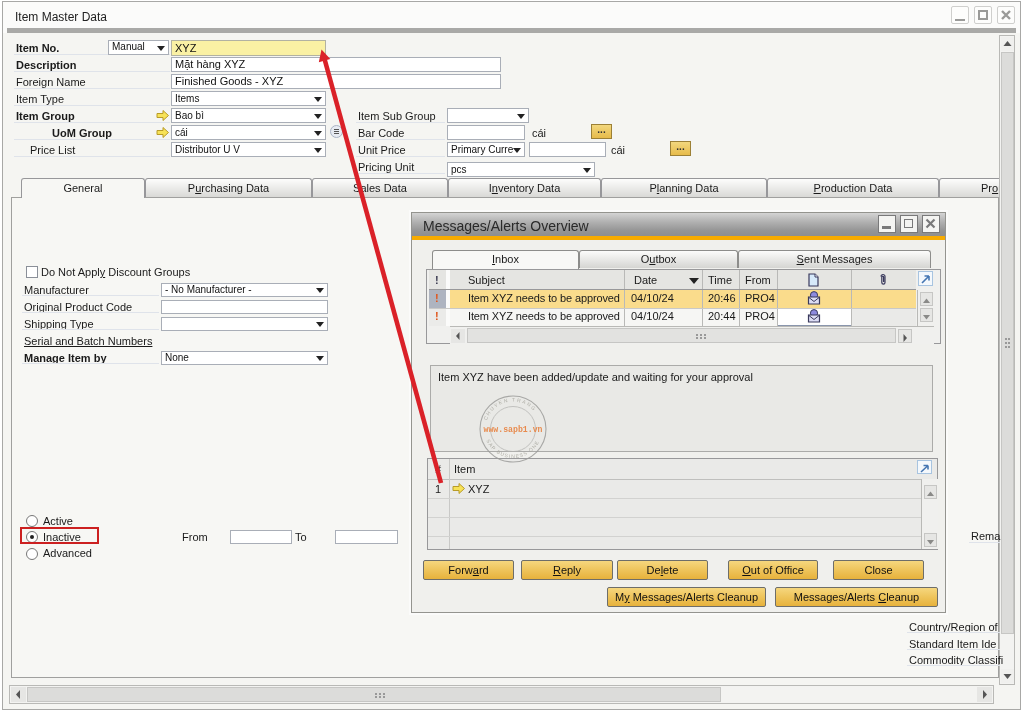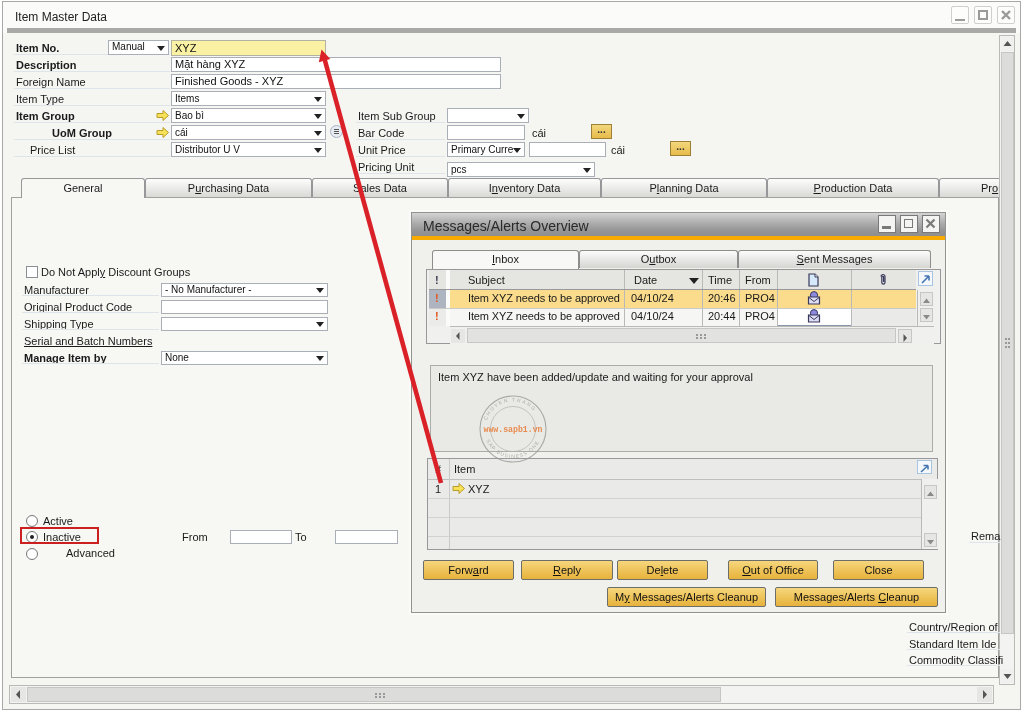--- a/index.html
+++ b/index.html
@@ -128,21 +128,21 @@
       <div class="lline" style="left:10px; top:152px; width:137px; height:14px;"></div>
     <div class="dd" style="left:149px; top:153px; width:167px; height:14px; line-height:12px;">None<span class="ar"></span></div>
 
     <div class="abs" style="left:14px; top:317px; width:12px; height:12px; border-radius:50%; background:#fff; border:1px solid #777;"></div>
     <div class="lbl" style="left:31px; top:317px;">Active</div>
     <div class="abs" style="left:14px; top:333px; width:12px; height:12px; border-radius:50%; background:#fff; border:1px solid #777;">
         <div class="abs" style="left:3px; top:3px; width:4px; height:4px; border-radius:50%; background:#222;"></div>
       </div>
     <div class="lbl" style="left:31px; top:333px;">Inactive</div>
     <div class="abs" style="left:14px; top:350px; width:12px; height:12px; border-radius:50%; background:#fff; border:1px solid #777;"></div>
-    <div class="lbl" style="left:31px; top:349px;margin-left:23px;">Advanced</div>
+    <div class="lbl" style="left:31px; top:349px;">Advanced</div>
     <div class="abs" style="left:8px; top:329px; width:79px; height:17px; border:2px solid #cc2020;"></div>
     <div class="lbl" style="left:170px; top:333px;">From</div>
     <div class="fld" style="left:218px; top:332px; width:62px; height:14px;"></div>
     <div class="lbl" style="left:283px; top:333px;">To</div>
     <div class="fld" style="left:323px; top:332px; width:63px; height:14px;"></div>
     <div class="lbl" style="left:959px; top:332px;">Rema</div>
       <div class="lline" style="left:957px; top:330px; width:31px; height:15px;"></div>
 
     <div class="lbl" style="left:897px; top:423px;">Country/Region of</div>
       <div class="lline" style="left:895px; top:421px; width:93px; height:14px;"></div>

